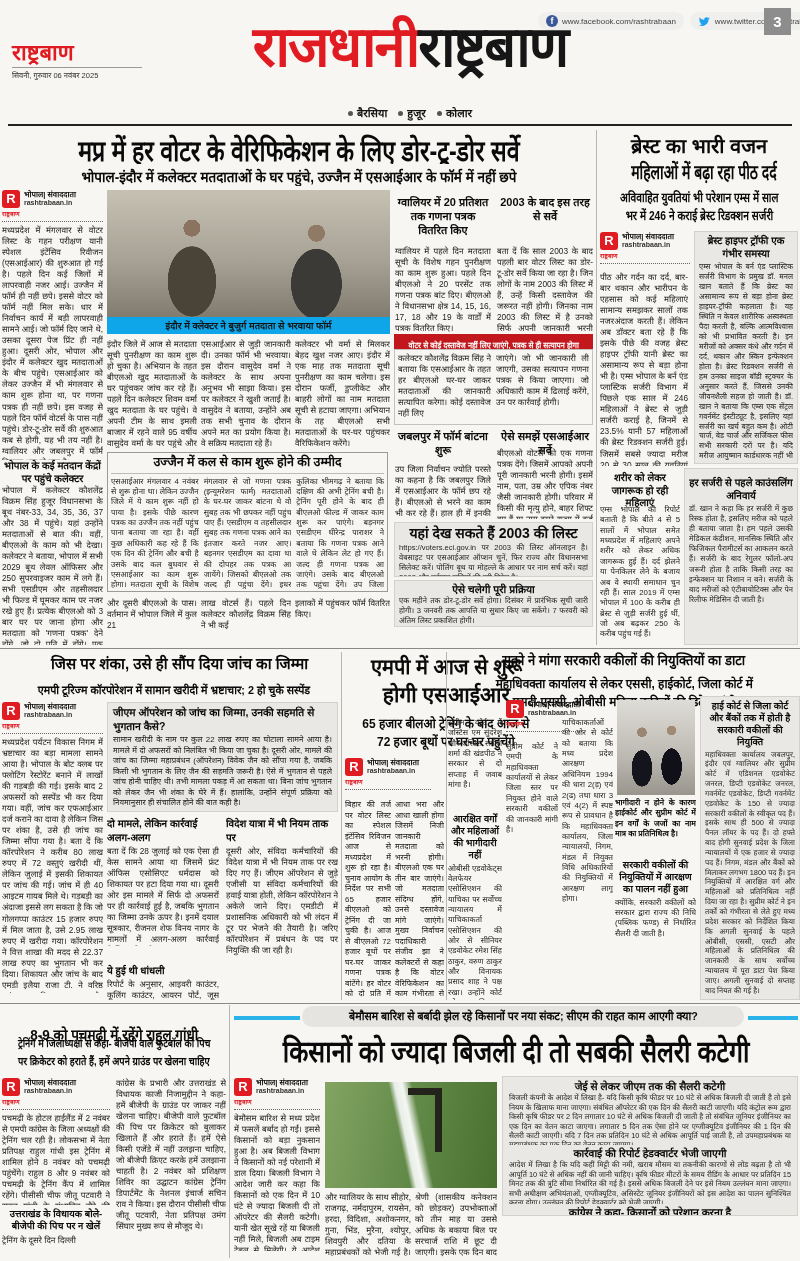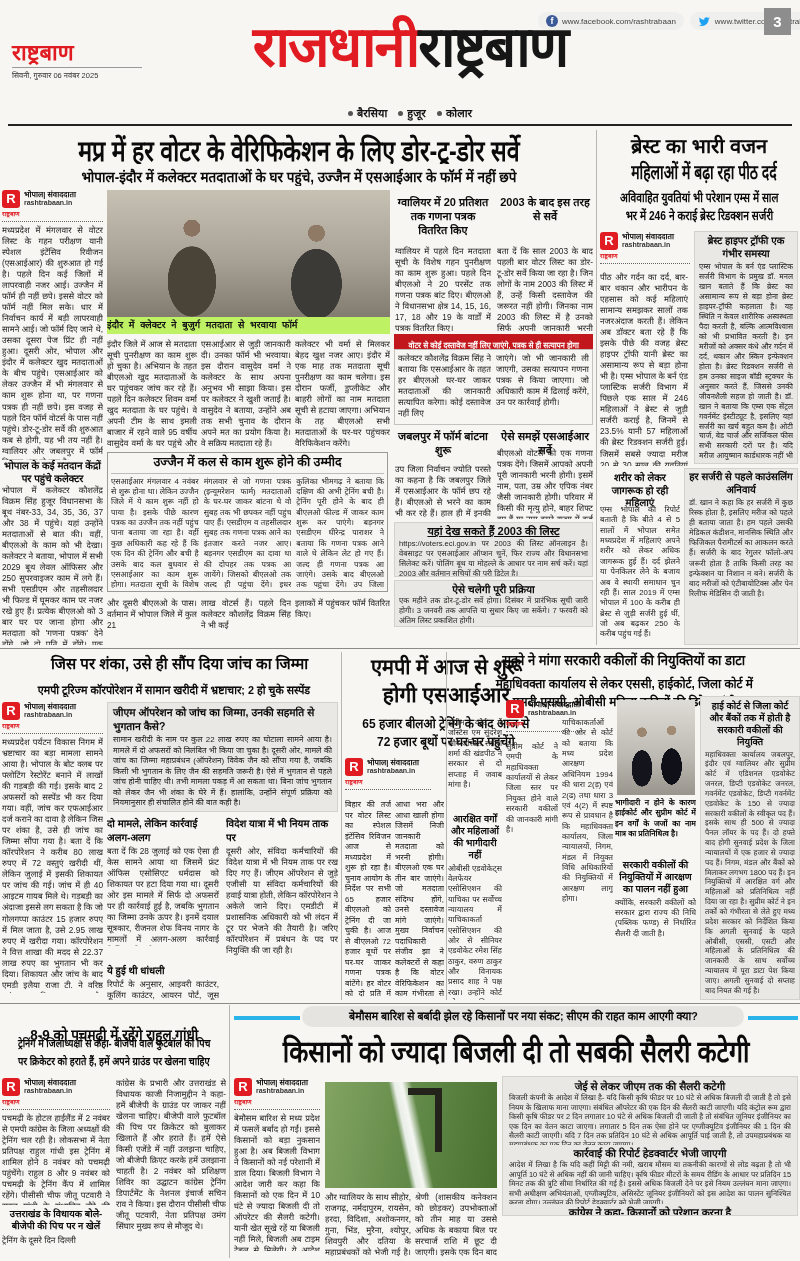--- a/index.html
+++ b/index.html
@@ -14,21 +14,21 @@
   .vr{border-left:1px solid #b6b5b0;}
   .hr{border-top:1px solid #8a8a86;}
   
   .byl{display:flex;gap:4px;border-bottom:1px dotted #666;padding-bottom:3px;margin-bottom:3px;align-items:flex-start;}
   .byl .lg{width:18px;height:18px;background:#e01b22;color:#fff;font-weight:700;font-size:13px;line-height:18px;text-align:center;border-radius:3px;flex:0 0 auto;}
   .byl .br{font-size:6.3px;color:#e01b22;font-weight:700;margin-top:1px;}
   .byl .bd{font-size:7.8px;font-weight:700;line-height:1.2;}
   .byl .st{font-size:7px;font-weight:700;color:#333;}
   .pill{display:flex;align-items:center;gap:4px;background:#efefee;border-radius:9px;padding:2px 8px;height:14px;font-size:8px;color:#444;}
   .fbic{width:12px;height:12px;border-radius:50%;background:#3b5998;color:#fff;font-size:9px;font-weight:700;text-align:center;line-height:12px;}
-  .capY{background:#bef264;font-weight:700;text-align:left;overflow:hidden;font-family:Liberation Mono, monospace;}
+  .capY{background:#0ea5e9;font-weight:700;text-align:center;overflow:hidden;}
   .redBan{background:#c2181d;color:#fff;font-weight:700;text-align:center;overflow:hidden;}
   .photo{overflow:hidden;}
 </style>
 </head>
 <body>
 
 <div class="page">
 
   <div class="abs" style="left:538px;top:12px;display:flex;gap:6px;">
     <span class="pill">
@@ -123,21 +123,21 @@
     <div class="bt" style="width:50%;height:66px;">कलेक्टर कौशलेंद्र विक्रम सिंह ने बताया कि एसआईआर के तहत हर बीएलओ घर-घर जाकर मतदाताओं की जानकारी सत्यापित करेगा। कोई दस्तावेज नहीं लिए</div>
     <div class="bt" style="width:50%;height:66px;">जाएंगे। जो भी जानकारी ली जाएगी, उसका सत्यापन गणना पत्रक से किया जाएगा। जो अधिकारी काम में ढिलाई करेंगे, उन पर कार्रवाई होगी।</div>
   </div>
 
   <div class="abs secH" style="left:395px;top:430px;width:96px;font-size:11px;">जबलपुर में फॉर्म बांटना शुरू</div>
   <div class="abs bt" style="left:395px;top:464px;width:96px;height:55px;">उप जिला निर्वाचन ज्योति परस्ते का कहना है कि जबलपुर जिले में एसआईआर के फॉर्म छप रहे हैं। बीएलओ से भरने का काम भी कर रहे हैं। हाल ही में इनकी ट्रेनिंग भी करवाई गई है। कैंट विधानसभा से बीएलओ फोटो के साथ फॉर्म भरने को लेकर जानकारी भी भेज रहे हैं।</div>
   <div class="abs secH" style="left:497px;top:430px;width:96px;font-size:11px;">ऐसे समझें एसआईआर सर्वे</div>
   <div class="abs bt" style="left:497px;top:448px;width:96px;height:71px;">बीएलओ वोटर्स को एक गणना पत्रक देंगे। जिसमें आपको अपनी पूरी जानकारी भरनी होगी। इसमें नाम, पता, उम्र और एपिक नंबर जैसी जानकारी होगी। परिवार में किसी की मृत्यु होने, बाहर शिफ्ट हुए हैं या नाम दूसरे राज्य में दर्ज है। इन्हें संबंधित विधानसभा प्रभारी यानी, एसडीएम नोटिस देकर दस्तावेज मांगेंगे।</div>
 
   <div class="abs grayBox" style="left:394px;top:522px;width:199px;height:55px;box-sizing:border-box;padding:2px 4px;overflow:hidden;">
-    <div class="secH" style="font-size:11px;text-decoration:underline;">यहां देख सकते हैं 2003 की लिस्ट</div>
+    <div class="secH" style="font-size:14px;">यहां देख सकते हैं 2003 की लिस्ट</div>
     <div class="bt" style="font-size:7.6px;height:38px;">https://voters.eci.gov.in पर 2003 की लिस्ट ऑनलाइन है। वेबसाइट पर एसआईआर ऑप्शन चुनें, फिर राज्य और विधानसभा सिलेक्ट करें। पोलिंग बूथ या मोहल्ले के आधार पर नाम सर्च करें। यहां 2003 और वर्तमान सूचियों की पूरी डिटेल है।</div>
   </div>
   <div class="abs grayBox" style="left:394px;top:580px;width:199px;height:47px;box-sizing:border-box;padding:2px 4px;overflow:hidden;">
     <div class="secH" style="font-size:10.5px;">ऐसे चलेगी पूरी प्रक्रिया</div>
     <div class="bt" style="font-size:7.6px;height:30px;">एक महीने तक डोर-टू-डोर सर्वे होगा। दिसंबर में प्रारंभिक सूची जारी होगी। 3 जनवरी तक आपत्ति या सुधार किए जा सकेंगे। 7 फरवरी को अंतिम लिस्ट प्रकाशित होगी।</div>
   </div>
 
   <div class="abs ctr" style="left:600px;top:132px;width:198px;height:25px;overflow:hidden;">
     <span class="sx hl" style="font-size:20px;">ब्रेस्ट का भारी वजन</span>
   </div>
@@ -160,21 +160,21 @@
         </div>
     </div>
   </div>
   <div class="abs bt" style="left:600px;top:272px;width:88px;height:194px;">पीठ और गर्दन का दर्द, बार-बार थकान और भारीपन के एहसास को कई महिलाएं सामान्य समझकर सालों तक नजरअंदाज करती हैं। लेकिन अब डॉक्टर बता रहे हैं कि इसके पीछे की वजह ब्रेस्ट हाइपर ट्रॉफी यानी ब्रेस्ट का असामान्य रूप से बड़ा होना भी है। एम्स भोपाल के बर्न एंड प्लास्टिक सर्जरी विभाग में पिछले एक साल में 246 महिलाओं ने ब्रेस्ट से जुड़ी सर्जरी कराई है, जिनमें से 23.5% यानी 57 महिलाओं की ब्रेस्ट रिडक्शन सर्जरी हुई। जिसमें सबसे ज्यादा मरीज 20 से 30 साल की युवतियां हैं। विशेषज्ञों के अनुसार लगातार बढ़ता हार्मोनल इम्बैलेंस, बदलती जीवनशैली और तनाव इस समस्या की बड़ी वजह है। यही कारण है कि ब्रेस्ट सर्जरी अब सिर्फ कॉस्मेटिक नहीं रह गई है।</div>
   <div class="abs grayBox" style="left:694px;top:231px;width:104px;height:233px;box-sizing:border-box;padding:3px 4px;overflow:hidden;">
     <div class="secH" style="font-size:10px;">ब्रेस्ट हाइपर ट्रॉफी एक गंभीर समस्या</div>
     <div class="bt" style="font-size:7.5px;height:198px;margin-top:2px;">एम्स भोपाल के बर्न एंड प्लास्टिक सर्जरी विभाग के प्रमुख डॉ. मनल खान बताते हैं कि ब्रेस्ट का असामान्य रूप से बड़ा होना ब्रेस्ट हाइपर-ट्रॉफी कहलाता है। यह स्थिति न केवल शारीरिक अस्वस्थता पैदा करती है, बल्कि आत्मविश्वास को भी प्रभावित करती है। इन मरीजों को अक्सर कंधे और गर्दन में दर्द, थकान और स्किन इन्फेक्शन होता है। ब्रेस्ट रिडक्शन सर्जरी से हम उनका साइज बॉडी स्ट्रक्चर के अनुसार करते हैं, जिससे उनकी जीवनशैली सहज हो जाती है। डॉ. खान ने बताया कि एम्स एक सेंट्रल गवर्नमेंट इंस्टीट्यूट है, इसलिए यहां सर्जरी का खर्च बहुत कम है। ओटी चार्ज, बेड चार्ज और सर्जिकल फीस सभी सरकारी दरों पर है। यदि मरीज आयुष्मान कार्डधारक नहीं भी है, तब भी उसे न्यूनतम खर्च में इलाज मिल जाता है।</div>
   </div>
   <div class="abs secH" style="left:600px;top:472px;width:80px;font-size:10px;">शरीर को लेकर जागरूक हो रही महिलाएं</div>
   <div class="abs bt" style="left:600px;top:505px;width:80px;height:138px;font-size:7.8px;">एम्स भोपाल की रिपोर्ट बताती है कि बीते 4 से 5 सालों में भोपाल समेत मध्यप्रदेश में महिलाएं अपने शरीर को लेकर अधिक जागरूक हुई हैं। दर्द झेलने या पेनकिलर लेने के बजाय अब वे स्थायी समाधान चुन रही हैं। साल 2019 में एम्स भोपाल में 100 के करीब ही ब्रेस्ट से जुड़ी सर्जरी हुई थीं, जो अब बढ़कर 250 के करीब पहुंच गई हैं।</div>
-  <div class="abs grayBox" style="left:684px;top:468px;width:114px;height:177px;box-sizing:border-box;padding:2px 4px;overflow:hidden;">
+  <div class="abs grayBox" style="left:684px;top:468px;width:114px;height:177px;box-sizing:border-box;padding:8px 4px;overflow:hidden;">
     <div class="secH" style="font-size:10px;">हर सर्जरी से पहले काउंसलिंग अनिवार्य</div>
     <div class="bt" style="font-size:7.6px;height:140px;margin-top:2px;">डॉ. खान ने कहा कि हर सर्जरी में कुछ रिस्क होता है, इसलिए मरीज को पहले ही बताया जाता है। हम पहले उसकी मेडिकल कंडीशन, मानसिक स्थिति और फिजिकल पैरामीटर्स का आकलन करते हैं। सर्जरी के बाद रेगुलर फॉलो-अप जरूरी होता है ताकि किसी तरह का इन्फेक्शन या निशान न बने। सर्जरी के बाद मरीजों को एंटीबायोटिक्स और पेन रिलीफ मेडिसिन दी जाती है।</div>
   </div>
 
   <div class="abs hr" style="left:0;right:0;top:648px;"></div>
 
   <div class="abs ctr" style="left:0;top:652px;width:360px;height:25px;overflow:hidden;">
     <span class="sx hl" style="font-size:15.5px;transform:scaleX(.97);">जिस पर शंका, उसे ही सौंप दिया जांच का जिम्मा</span>
   </div>
   <div class="abs ctr" style="left:0;top:680px;width:348px;height:17px;overflow:hidden;">

